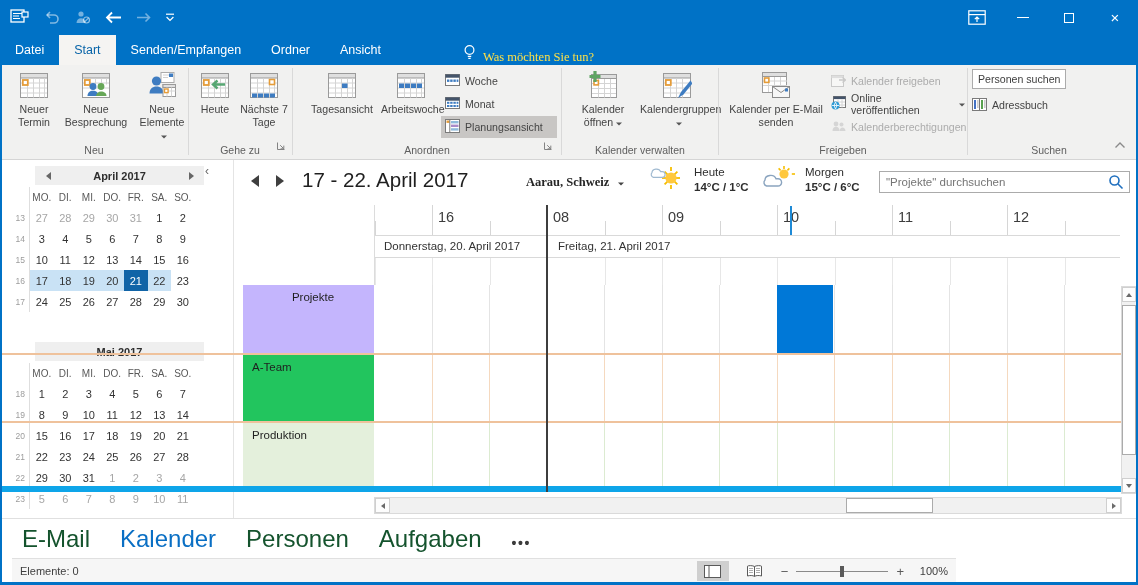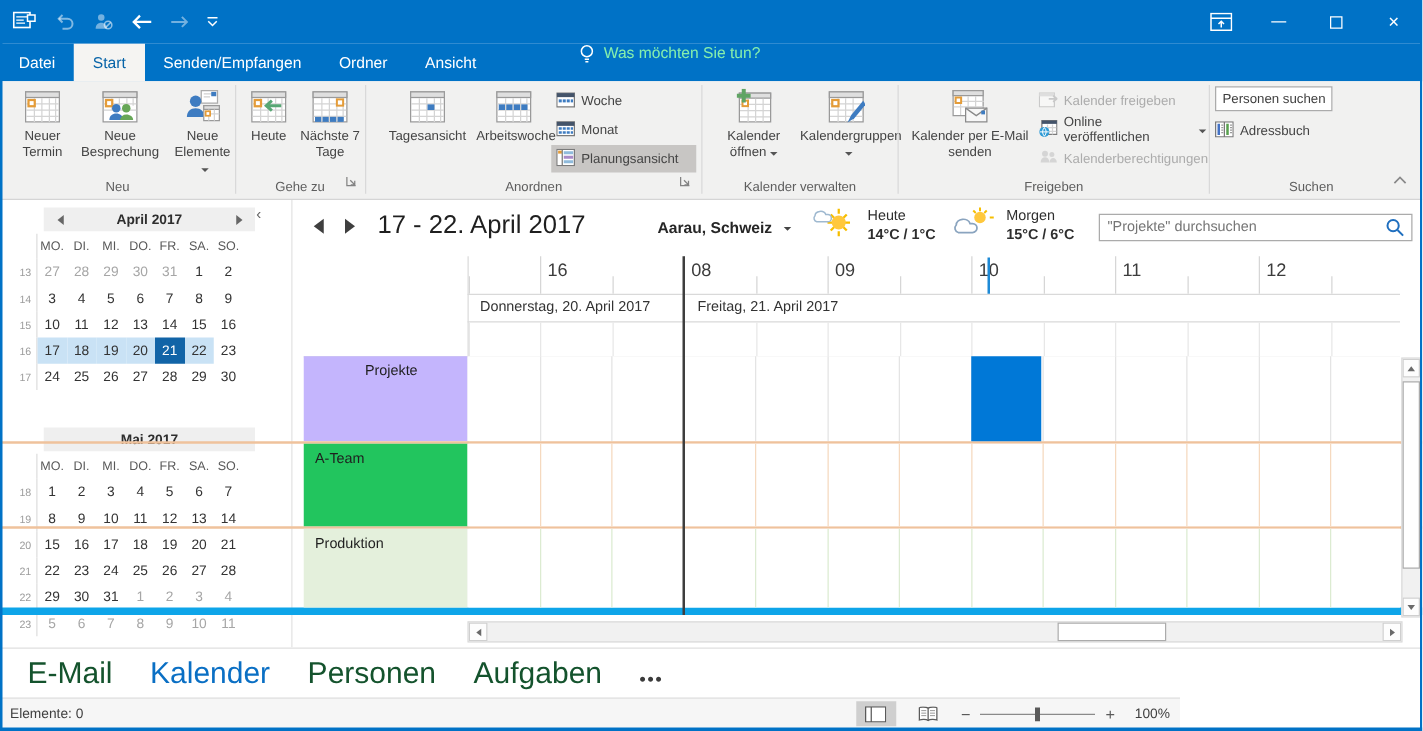--- a/index.html
+++ b/index.html
@@ -14,21 +14,21 @@
   .win-controls { position:absolute; right:0; top:0; height:35px; display:flex; align-items:center; }
   .wc { width:46px; height:35px; display:flex; align-items:center; justify-content:center; color:#fff; }
   .wc-min { width:12px; height:0; border-top:1.6px solid #fff; display:block; }
   .wc-max { width:10px; height:10px; border:1.4px solid #fff; display:block; }
   .wc-close { font-size:15px; line-height:1; }
 
   
   .tabrow { position:absolute; left:0; top:35px; width:1138px; height:30px; background:#0072C6; display:flex; align-items:stretch; }
   .tab { color:#fff; font-size:12.5px; padding:0 15px; display:flex; align-items:center; }
   .tab.active { background:#F5F4F2; color:#0864A8; }
-  .tellme { position:absolute; left:463px; top:0; height:30px; display:flex; align-items:flex-start; gap:7px; color:#86efac; font-size:12.5px; }
+  .tellme { position:absolute; left:463px; top:0; height:30px; display:flex; align-items:flex-end; gap:7px; color:#fde047; font-size:12.5px;font-family:Liberation Serif, serif; }
 
   
   .ribbon { position:absolute; left:0; top:65px; width:1138px; height:95px; background:#F1F1F0; border-bottom:1px solid #D5D5D5; }
   .rgroup { position:absolute; top:0; height:94px; }
   .glabel { position:absolute; bottom:3px; left:0; right:0; text-align:center; font-size:10.5px; color:#5E5E5E; }
   .gdiv { position:absolute; top:3px; width:1px; height:87px; background:#D9D9D9; }
   .bigbtn { position:absolute; top:3px; height:78px; text-align:center; font-size:10.6px; color:#444; cursor:default; }
   .bicon { display:flex; justify-content:center; margin:2px auto 3px; height:30px; align-items:center; }
   .blabel { line-height:13px; }
   .smallbtn { position:absolute; height:22px; display:flex; align-items:center; gap:5px; font-size:10.6px; color:#444; padding-left:4px; }
@@ -60,21 +60,21 @@
   .mc-day.muted { color:#A6A6A6; }
   .mc-day.range { background:#C9E2F5; }
   .mc-day.today { background:#1164A7; color:#fff; }
   .sb-collapse { position:absolute; left:205px; top:4px; font-size:12px; color:#666; }
 
   
   .nav-arrow { position:absolute; top:15px; width:0; height:0; border:6px solid transparent; }
   .nav-prev { left:251px; border-right:8px solid #3F3F3F; border-left:none; }
   .nav-next { left:276px; border-left:8px solid #3F3F3F; border-right:none; }
   .range-title { position:absolute; left:302px; top:8px; font-size:20.5px; color:#1F1F1F; }
-  .loc { position:absolute; left:526px; top:15px; font-size:12.5px; font-weight:bold; color:#262626; display:flex; align-items:center; gap:6px; }
+  .loc { position:absolute; left:526px; top:15px; font-size:12.5px; font-weight:bold; color:#262626; display:flex; align-items:center; gap:6px;font-family:Liberation Serif, serif; }
   .loc .caret { border-top-color:#444; }
   .weather { position:absolute; top:4px; display:flex; gap:8px; align-items:center; }
   .w-today { left:646px; } .w-morgen { left:757px; }
   .w-txt { font-size:11.5px; color:#2E2E2E; line-height:15px; }
   .w-temp { font-weight:bold; }
   .searchbox { position:absolute; left:879px; top:11px; width:251px; height:22px; border:1px solid #ABABAB; background:#fff; display:flex; align-items:center; }
   .searchbox input { flex:1; border:0; outline:0; font-size:11.5px; color:#555; padding-left:6px; background:transparent; font-family:inherit; }
   .search-btn { width:26px; display:flex; justify-content:center; align-items:center; }
 
   
@@ -112,21 +112,21 @@
   .t-lf { width:0;height:0;border:3.5px solid transparent;border-right:4.5px solid #6A6A6A; margin-left:-3px;}
   .t-rt { width:0;height:0;border:3.5px solid transparent;border-left:4.5px solid #6A6A6A; margin-right:-3px;}
 
   
   .bottomnav { position:absolute; left:0; top:518px; width:1138px; height:40px; background:#fff; border-top:1px solid #E0E0E0; display:flex; align-items:center; gap:30px; padding-left:22px; }
   .nav-item { font-size:24px; color:#14532d; }
   .nav-item.active { color:#0A6FC4; }
   .nav-item.dots { font-size:14px; font-weight:bold; letter-spacing:1.5px; margin-top:8px; color:#3B3B3B; }
 
   
-  .statusbar { position:absolute; left:0; top:558px; width:944px; height:24px; background:#F6F6F6; border-top:1px solid #E0E0E0; font-size:11px; color:#3E3E3E; }
+  .statusbar { position:absolute; left:12px; top:558px; width:944px; height:24px; background:#F6F6F6; border-top:1px solid #E0E0E0; font-size:11px; color:#3E3E3E; }
   .sb-left { position:absolute; left:8px; top:0; height:24px; display:flex; align-items:center; }
   .sb-right { position:absolute; right:8px; top:0; height:24px; display:flex; align-items:center; gap:10px; }
   .viewbtn { width:32px; height:20px; display:flex; align-items:center; justify-content:center; }
   .viewbtn.active { background:#CFCFCF; }
   .zoomslider { display:flex; align-items:center; gap:8px; }
   .zs-track { position:relative; width:92px; height:1px; background:#8A8A8A; }
   .zs-thumb { position:absolute; left:44px; top:-5px; width:4px; height:11px; background:#5A5A5A; }
   .zs-sign { font-size:13px; color:#5A5A5A; }
   .zoom-label { width:34px; text-align:right; }
 

